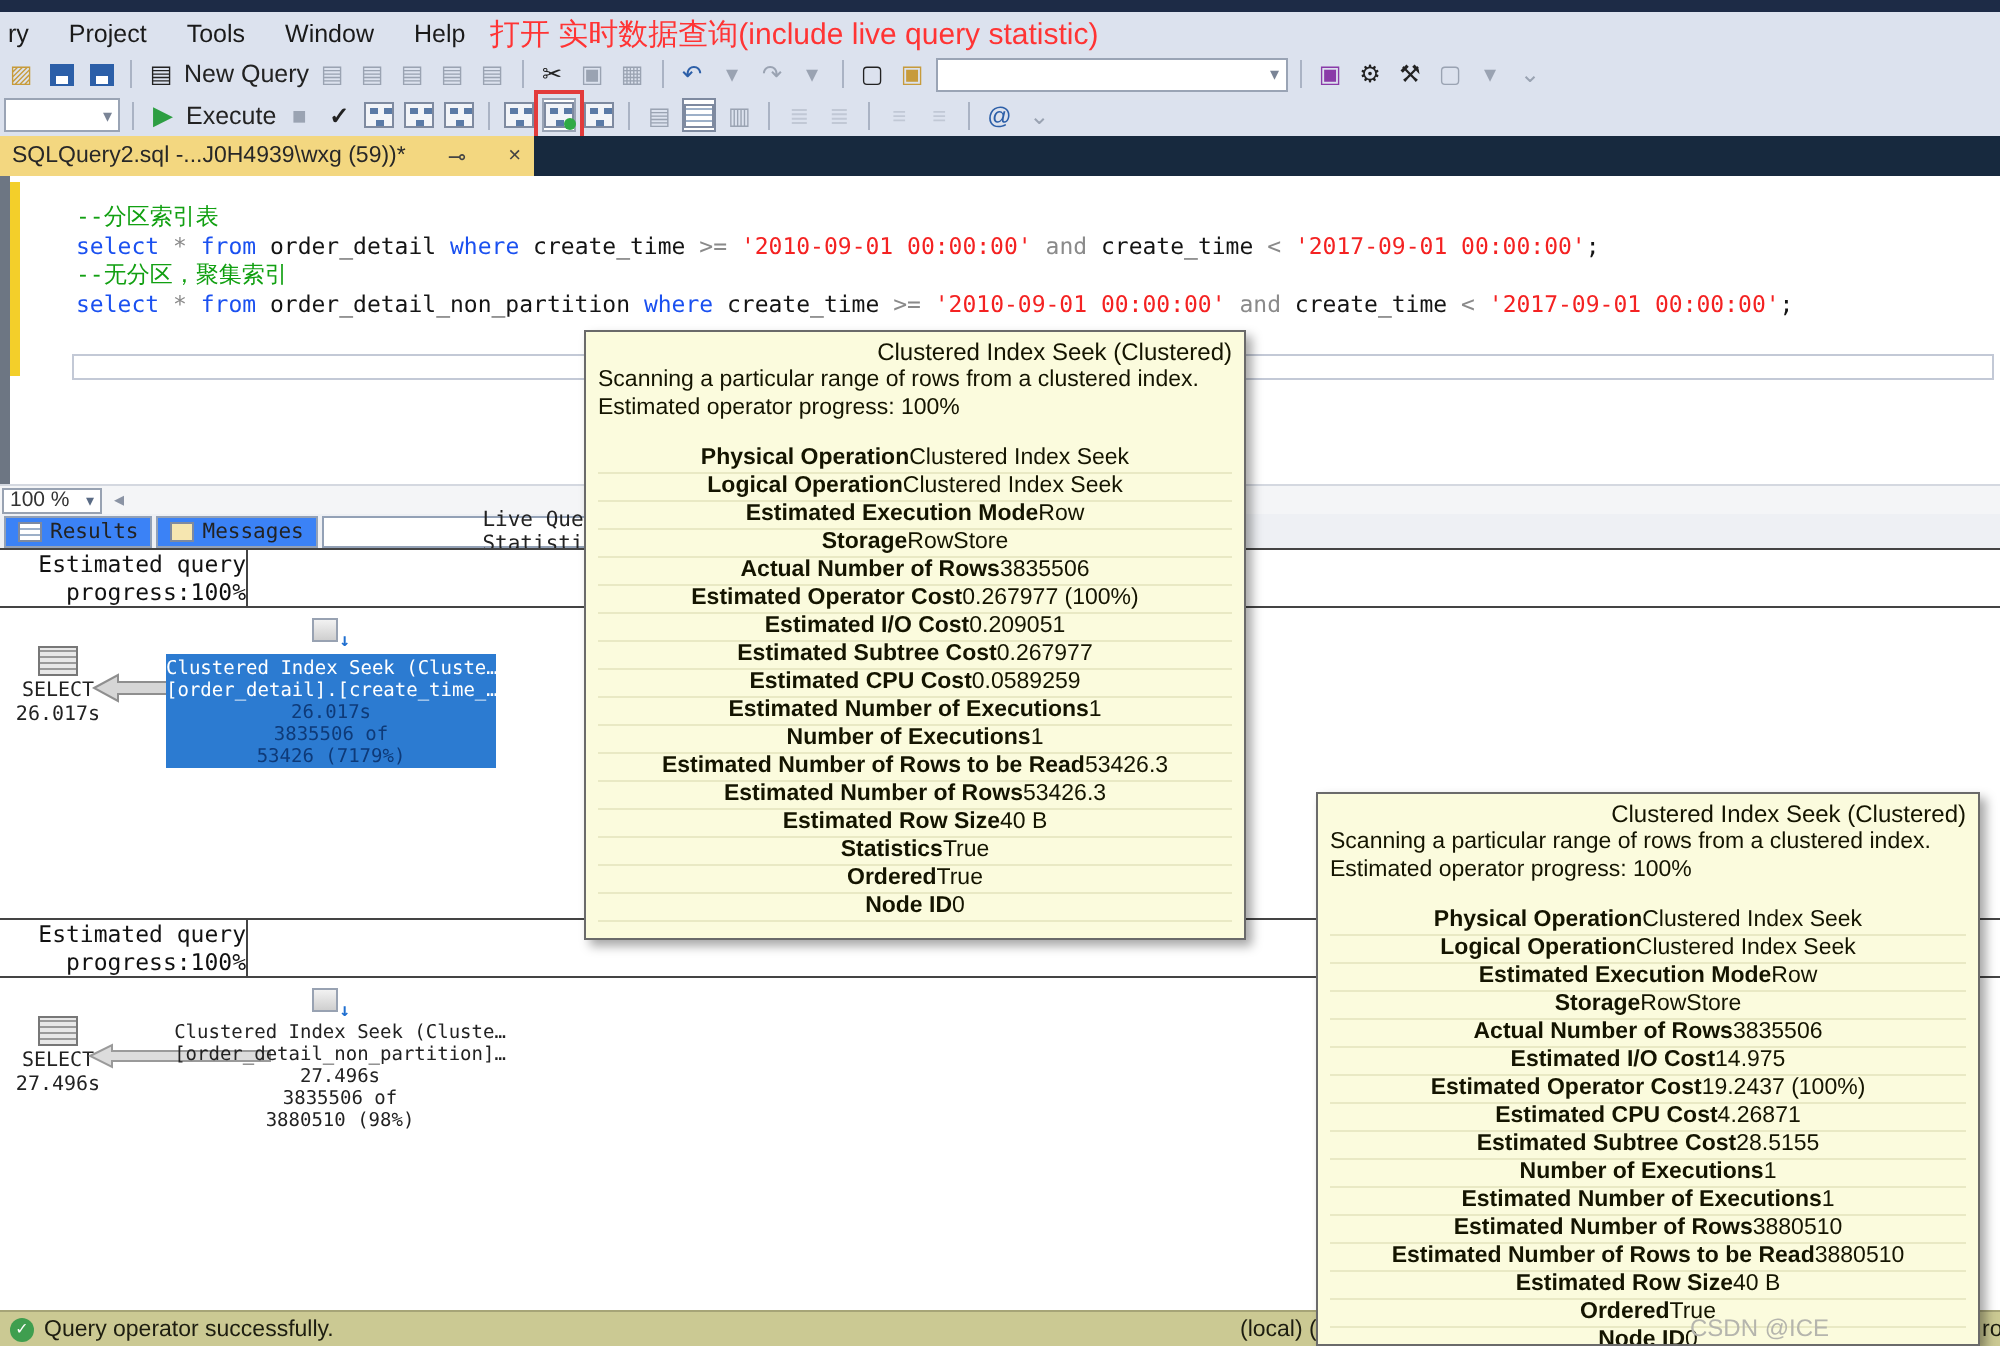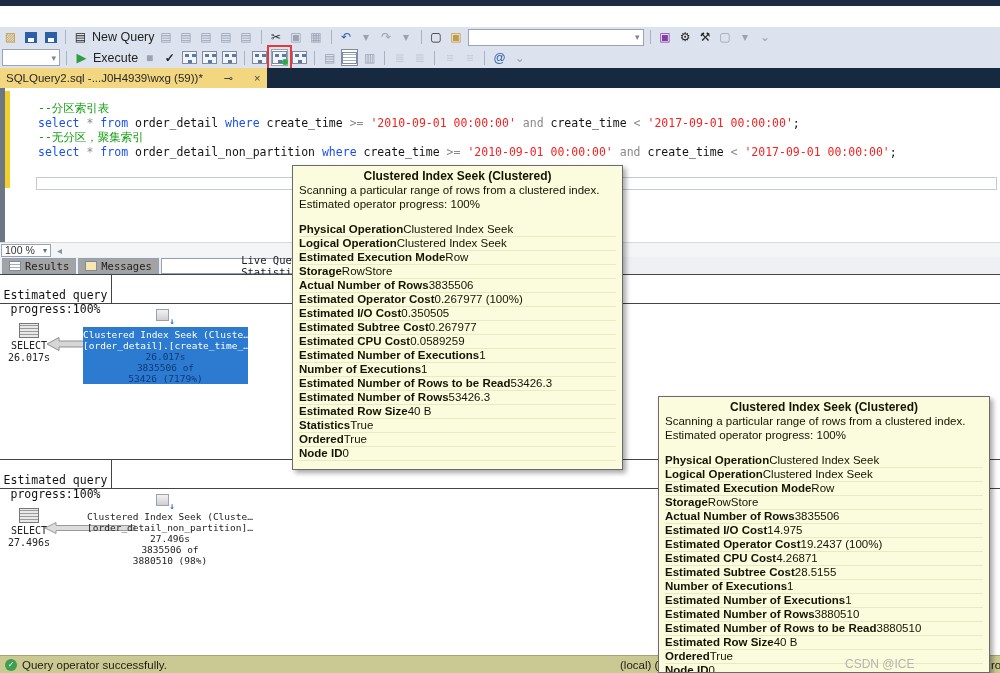--- a/index.html
+++ b/index.html
@@ -57,36 +57,36 @@
            display:flex;align-items:center;font-size:10.5px;color:#333;border-top:1px solid #d4d8e0}
   .zoombox{width:50px;height:13px;border:1px solid #98a2b2;display:flex;align-items:center;
            justify-content:space-between;padding:0 3px;margin-left:1px;background:#fff}
   .zoombox .car{font-size:8px;color:#5a6b85}
   .split-ic{color:#8a93a4;font-size:10px;margin-left:6px}
 
   
   .resultstrip{position:absolute;left:0;top:257px;width:100%;height:17px;background:#eef0f4;
                display:flex;align-items:flex-end;gap:2px;padding-left:2px;
                font-family:"DejaVu Sans Mono",monospace;font-size:10.5px;color:#222}
-  .rtab{height:16px;border:1px solid #93a1b6;background:#a3a3a3;display:flex;align-items:center;gap:4px;padding:0 6px}
+  .rtab{height:16px;border:1px solid #93a1b6;background:#3b82f6;display:flex;align-items:center;gap:4px;padding:0 6px}
   .rtab.active{background:#fff}
   .rt-ic{width:12px;height:10px;border:1px solid #7e8aa0;
          background:repeating-linear-gradient(0deg,#fff 0 2px,#9db0c8 2px 3px)}
   .rt-ic.msg{background:#f6e6b0}
   .rt-ic.lqs{background:#eaf6ea;position:relative}
   .rt-ic.lqs::after{content:"";position:absolute;right:-2px;bottom:-2px;width:5px;height:5px;border-radius:50%;background:#2faa44}
 
   
   .lqs{position:absolute;left:0;top:274px;width:100%;height:381px;background:#fff;
        font-family:"DejaVu Sans Mono",monospace;color:#111}
   .qhdr{position:absolute;left:0;width:100%;height:30px;border-top:1px solid #444;
         border-bottom:1px solid #444;display:flex}
   #qhdr1{top:0}
   #qhdr2{top:185px}
-  .qhdr-left{width:112px;border-right:1px solid #444;font-size:11.5px;line-height:14px;text-align:center;padding-top:13px}
+  .qhdr-left{width:124px;border-right:1px solid #444;font-size:11.5px;line-height:14px;text-align:right;padding-top:0}
   .qhdr-right{flex:1;font-size:11.5px;line-height:14px;padding:1px 0 0 4px;white-space:pre;overflow:hidden}
   .frag{position:absolute;font-size:11.5px;white-space:pre}
   #frag1{left:624px;top:16px}
   .selblk{position:absolute;width:58px;text-align:center;font-size:10px;line-height:12px;color:#222}
   #selblk1{left:0;top:49px}
   #selblk2{left:0;top:234px}
   .tbl-ic{width:20px;height:15px;margin:0 auto 2px;border:1px solid #777;
           background:repeating-linear-gradient(0deg,#e8e8e8 0 2px,#9a9a9a 2px 3px)}
   .opic{position:absolute;width:13px;height:12px;border:1px solid #98a2b2;
         background:linear-gradient(180deg,#f2f2f2,#cfcfcf)}
@@ -109,36 +109,44 @@
           display:flex;align-items:center;justify-content:center;margin:0 5px}
   .sb-server{position:absolute;left:620px}
   .sb-right{position:absolute;left:991px}
 
   
   .tooltip{position:absolute;background:#fbfbdd;border:1px solid #6a6a6a;
            box-shadow:3px 3px 5px rgba(0,0,0,.35);font-size:11.5px;color:#141400;
            z-index:40;padding:3px 6px 4px}
   #tooltip-0{left:292px;top:165px;width:331px;height:305px}
   #tooltip-1{left:658px;top:396px;width:332px;height:277px;overflow:hidden}
-  .tt-title{font-weight:bold;text-align:center;font-size:12px;height:14px;line-height:14px;white-space:nowrap}
+  .tt-title{font-weight:normal;text-align:right;font-size:12px;height:14px;line-height:14px;white-space:nowrap}
   .tt-desc{height:14px;line-height:14px;white-space:nowrap;overflow:hidden}
   .tt-prog{font-weight:normal;height:14px;line-height:14px;margin-bottom:12px}
-  .tt-row{display:flex;justify-content:flex-start;height:14px;line-height:13px;border-bottom:1px solid #e9e9c4}
+  .tt-row{display:flex;justify-content:center;height:14px;line-height:13px;border-bottom:1px solid #e9e9c4}
   .tt-l{font-weight:bold;white-space:nowrap}
   .tt-v{white-space:nowrap}
   .watermark{position:absolute;left:845px;top:657px;color:#b5b5ad;font-size:12px;z-index:45;pointer-events:none}
 </style>
 </head>
 <body>
 
 <div id="root">
 
   <div class="top-strip"></div>
 
-
+  <div class="menubar">
+    <span class="menu-item">ry</span>
+    <span class="menu-item">Project</span>
+    <span class="menu-item">Tools</span>
+    <span class="menu-item">Window</span>
+    <span class="menu-item">Help</span>
+  </div>
+
+  <div class="ann-text">打开 实时数据查询(include live query statistic)</div>
 
   <div class="tb tb1">
     <span class="ic gold">▨</span>
     <span class="ic">
         <span class="save-ic"></span>
       </span>
     <span class="ic">
         <span class="save-ic"></span>
       </span>
     <span class="sep"></span>
@@ -344,21 +352,21 @@
         <div class="tt-row">
           <span class="tt-l">Actual Number of Rows</span>
           <span class="tt-v">3835506</span>
         </div>
         <div class="tt-row">
           <span class="tt-l">Estimated Operator Cost</span>
           <span class="tt-v">0.267977 (100%)</span>
         </div>
         <div class="tt-row">
           <span class="tt-l">Estimated I/O Cost</span>
-          <span class="tt-v">0.350505</span>
+          <span class="tt-v">0.209051</span>
         </div>
         <div class="tt-row">
           <span class="tt-l">Estimated Subtree Cost</span>
           <span class="tt-v">0.267977</span>
         </div>
         <div class="tt-row">
           <span class="tt-l">Estimated CPU Cost</span>
           <span class="tt-v">0.0589259</span>
         </div>
         <div class="tt-row">

